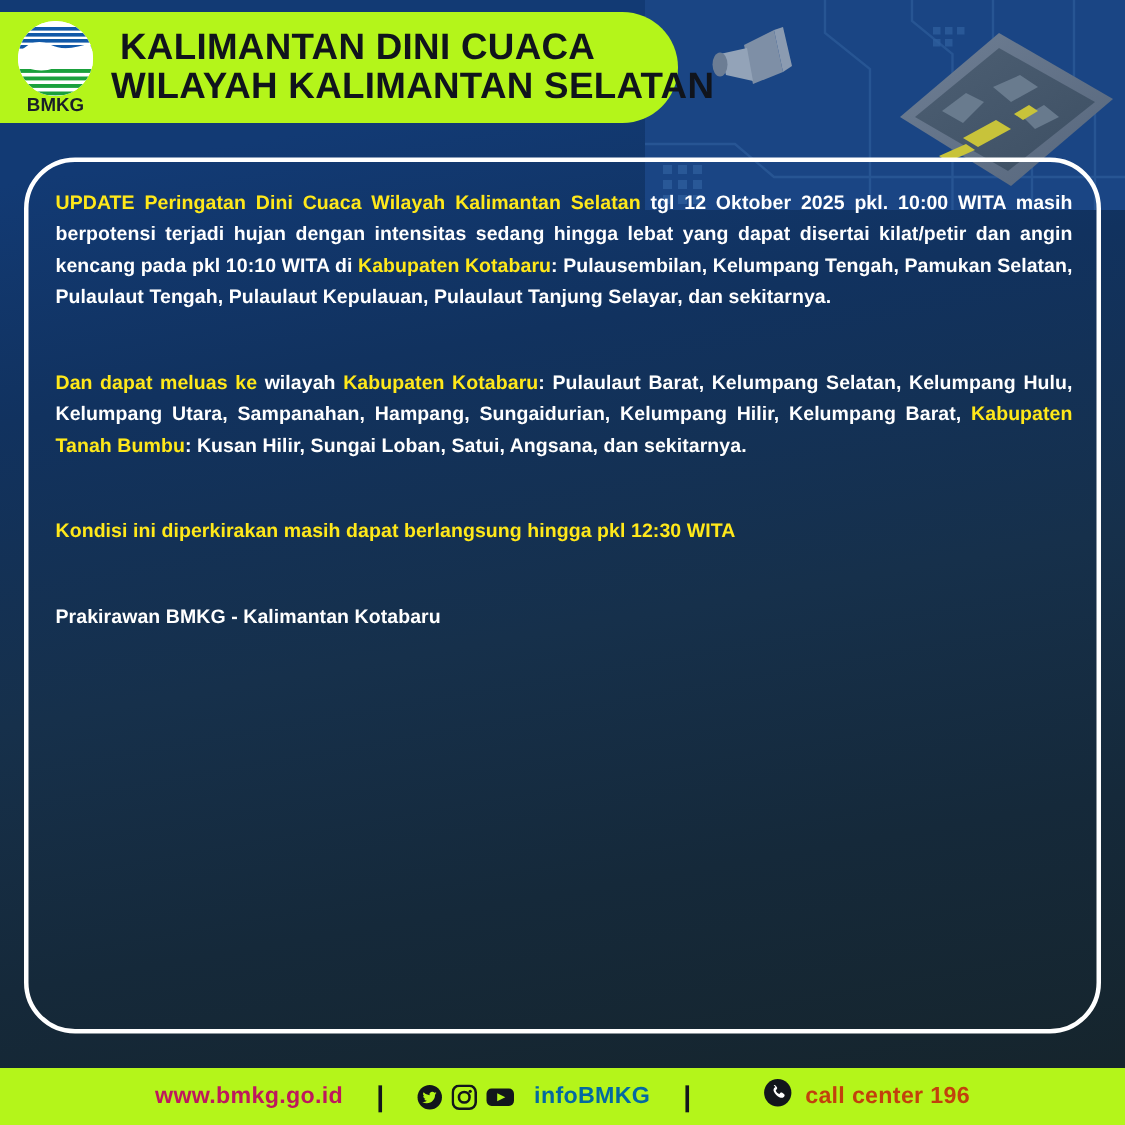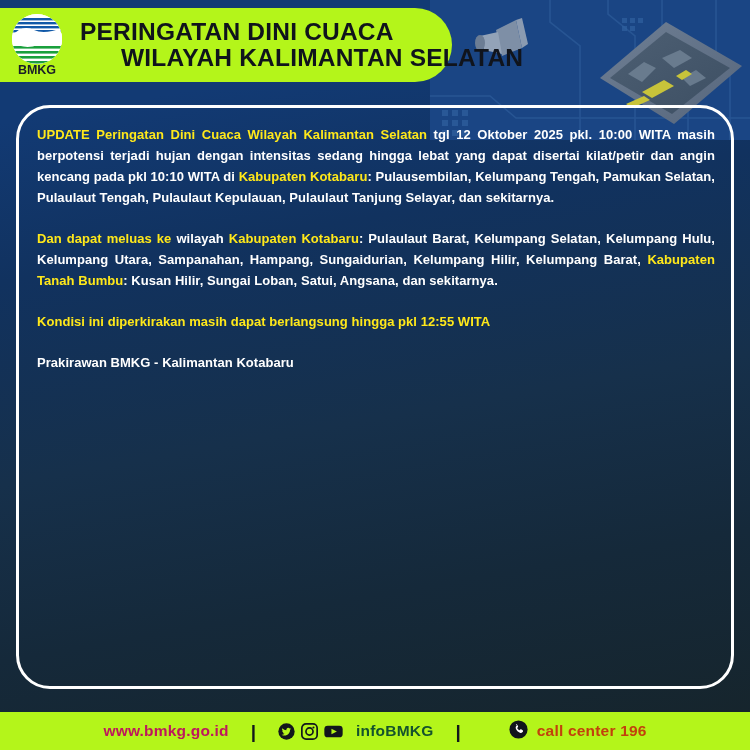--- a/index.html
+++ b/index.html
@@ -62,21 +62,20 @@
     justify-content: center;
     line-height: 1.06;
   }
   .header-titles .l1,
   .header-titles .l2 {
     color: #10141c;
     font-weight: bold;
     font-size: 24.5px;
     letter-spacing: 0.2px;
     white-space: nowrap;
-    margin-left: 47px;
   }
   .header-titles .l1 { margin-left: 6px; }
 
   
   .frame {
     position: absolute;
     left: 16px;
     top: 105px;
     width: 718px;
     height: 584px;
@@ -97,21 +96,21 @@
   .para {
     color: #ffffff;
     font-size: 13px;
     font-weight: bold;
     line-height: 21px;
     text-align: justify;
     letter-spacing: 0.05px;
     margin: 0;
   }
   .para.nojust { text-align: left; }
-  .para + .para { margin-top: 20px; }
+  .para + .para { margin-top: 36px; }
   .hl { color: #ffe81a; }
   .p-sign { margin-top: 22px; }
   .p-cond { margin-top: 24px; }
 
   
   .footer {
     position: absolute;
     left: 0;
     bottom: 0;
     width: 750px;
@@ -140,21 +139,21 @@
     margin: 0 22px;
     line-height: 1;
   }
   .f-social {
     display: flex;
     align-items: center;
     gap: 6px;
   }
   .f-social svg { display: block; }
   .f-handle {
-    color: #14532d;
+    color: #0369a1;
     font-size: 15.5px;
     font-weight: bold;
     margin-left: 7px;
     letter-spacing: 0.2px;
   }
   .f-call {
     display: flex;
     align-items: center;
     gap: 9px;
     margin-left: 26px;
@@ -257,34 +256,34 @@
               <rect x="6" y="44" width="50" height="2.6"></rect>
               <rect x="6" y="49" width="50" height="2.6"></rect>
             </g>
             <path d="M6 30 q12 8 26 3 q12 -4 24 1 l0 -8 l-50 0 Z" fill="#ffffff"></path>
           </g>
         </g>
         <text x="31" y="62" text-anchor="middle" font-family="Liberation Sans, sans-serif" font-size="12.5" font-weight="bold" fill="#1a1f29">BMKG</text>
       </svg>
     </div>
     <div class="header-titles">
-      <div class="l1">PERINGATAN DINI CUACA</div>
+      <div class="l1">KALIMANTAN DINI CUACA</div>
       <div class="l2">WILAYAH KALIMANTAN SELATAN</div>
     </div>
   </div>
 
   <div class="frame"></div>
 
   <div class="content">
 
     <p class="para"><span class="hl">UPDATE Peringatan Dini Cuaca Wilayah Kalimantan Selatan</span><span> tgl 12 Oktober 2025 pkl. 10:00 WITA masih berpotensi terjadi hujan dengan intensitas sedang hingga lebat yang dapat disertai kilat/petir dan angin kencang pada pkl 10:10 WITA di </span><span class="hl">Kabupaten Kotabaru</span><span>: Pulausembilan, Kelumpang Tengah, Pamukan Selatan, Pulaulaut Tengah, Pulaulaut Kepulauan, Pulaulaut Tanjung Selayar, dan sekitarnya.</span></p>
 
     <p class="para"><span class="hl">Dan dapat meluas ke</span><span> wilayah </span><span class="hl">Kabupaten Kotabaru</span><span>: Pulaulaut Barat, Kelumpang Selatan, Kelumpang Hulu, Kelumpang Utara, Sampanahan, Hampang, Sungaidurian, Kelumpang Hilir, Kelumpang Barat, </span><span class="hl">Kabupaten Tanah Bumbu</span><span>: Kusan Hilir, Sungai Loban, Satui, Angsana, dan sekitarnya.</span></p>
 
-    <p class="para nojust p-cond hl">Kondisi ini diperkirakan masih dapat berlangsung hingga pkl 12:55 WITA</p>
+    <p class="para nojust p-cond hl">Kondisi ini diperkirakan masih dapat berlangsung hingga pkl 12:30 WITA</p>
 
     <p class="para nojust p-sign">Prakirawan BMKG - Kalimantan Kotabaru</p>
   </div>
 
   <div class="footer">
     <div class="footer-inner">
       <span class="f-site">www.bmkg.go.id</span>
       <span class="f-divider">|</span>
 
       <span class="f-social">

